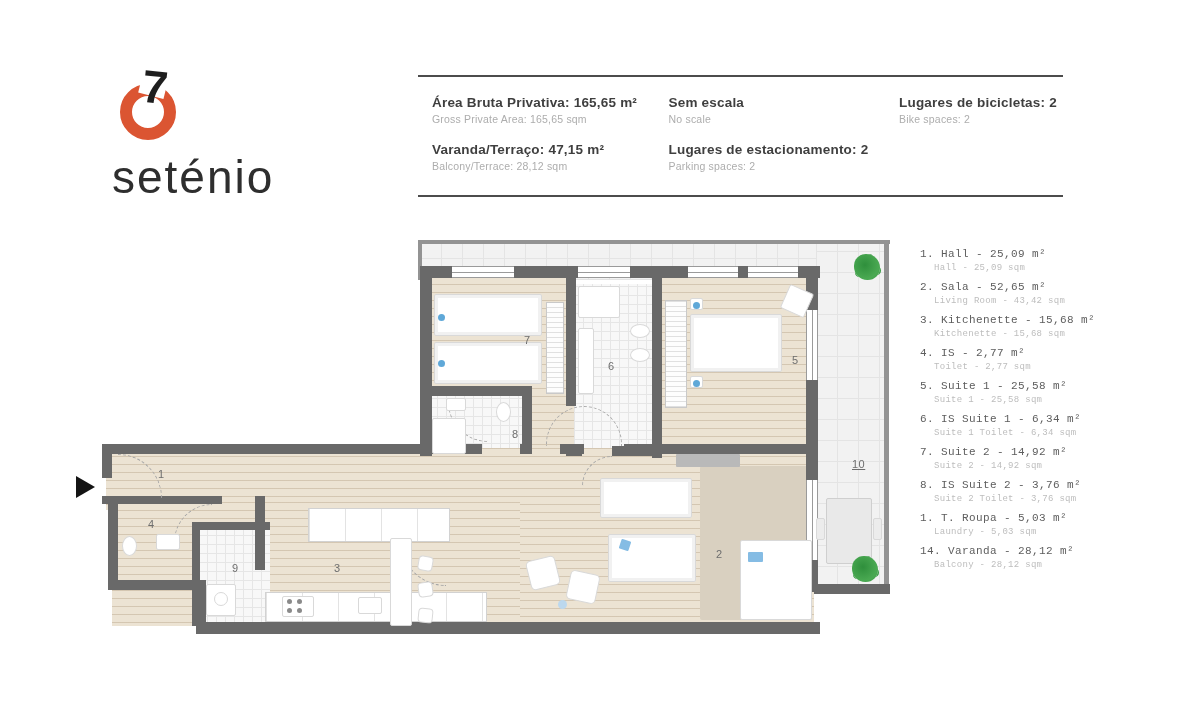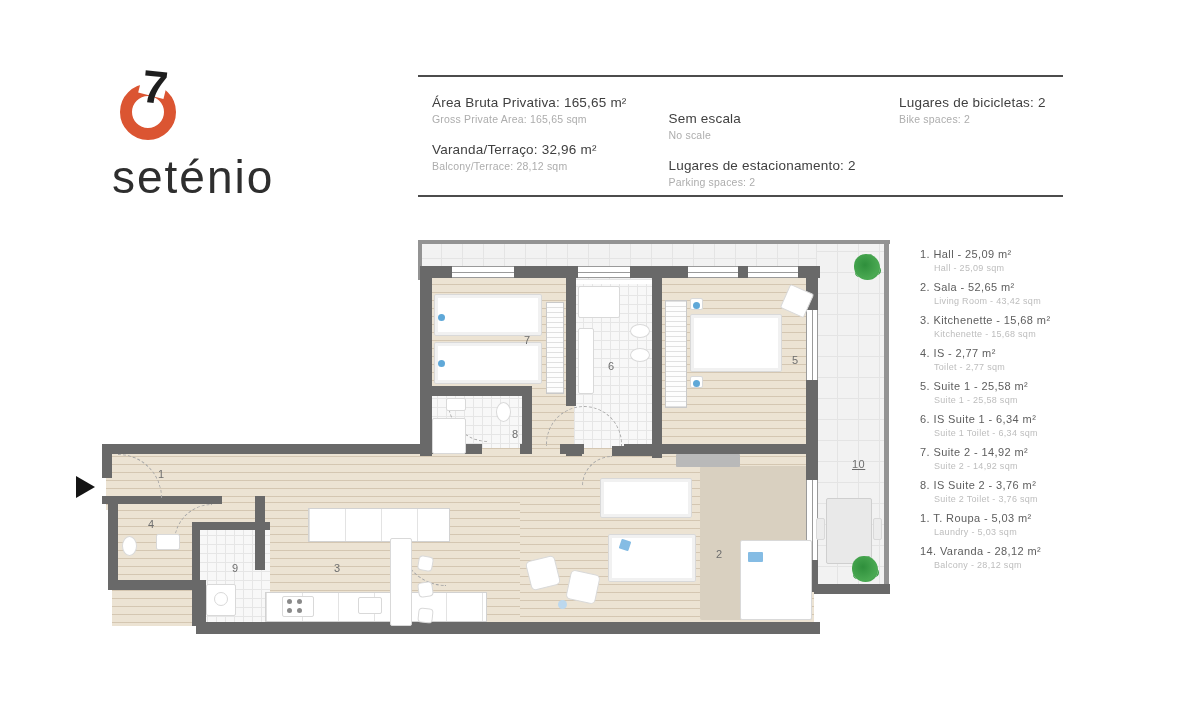--- a/index.html
+++ b/index.html
@@ -14,27 +14,27 @@
   .logo-gap{position:absolute;left:20px;top:0px;width:26px;height:18px;background:#fff;transform:rotate(14deg);}
   .logo-seven{position:absolute;left:22px;top:-14px;font-size:46px;font-weight:800;color:#1e1e1e;
               transform:rotate(6deg);line-height:1;}
   .logo-text{font-size:46px;color:#2e2e2e;letter-spacing:2px;margin-top:6px;font-weight:400;}
 
   
   .info-panel{position:absolute;left:418px;top:75px;width:645px;height:122px;
               border-top:2px solid #4c4c4c;border-bottom:2px solid #4c4c4c;
               display:flex;box-sizing:border-box;padding:18px 0 0 14px;}
   .info-col{display:flex;flex-direction:column;}
-  .info-col.c1{width:238px;} .info-col.c2{width:232px;margin-top:16px;} .info-col.c3{width:165px;}
+  .info-col.c1{width:238px;} .info-col.c2{width:232px;} .info-col.c3{width:165px;}
   .info-cell{margin-bottom:17px;}
-  .info-title{font-size:13.5px;font-weight:400;color:#3f3f3f;letter-spacing:.2px;}
+  .info-title{font-size:13.5px;font-weight:700;color:#3f3f3f;letter-spacing:.2px;}
   .info-sub{font-size:10.5px;color:#adadad;margin-top:3px;letter-spacing:.2px;}
 
   
-  .legend{position:absolute;left:920px;top:248px;width:195px;}
+  .legend{position:absolute;left:920px;top:248px;width:195px;font-family:Liberation Mono, monospace;}
   .legend-item{margin-bottom:8px;}
   .legend-title{font-size:11px;color:#5d5d5d;letter-spacing:.4px;}
   .legend-sub{font-size:9px;color:#bdbdbd;margin:3px 0 0 14px;letter-spacing:.3px;}
 
   
   .entry-arrow{position:absolute;left:76px;top:476px;width:0;height:0;
                border-top:11px solid transparent;border-bottom:11px solid transparent;
                border-left:19px solid #141414;}
 
   
@@ -90,21 +90,21 @@
     <div class="logo-text">seténio</div>
   </div>
 
   <div class="info-panel">
     <div class="info-col c1">
       <div class="info-cell">
         <div class="info-title">Área Bruta Privativa: 165,65 m²</div>
         <div class="info-sub">Gross Private Area: 165,65 sqm</div>
       </div>
       <div class="info-cell">
-        <div class="info-title">Varanda/Terraço: 32,96 m²</div>
+        <div class="info-title">Varanda/Terraço: 47,15 m²</div>
         <div class="info-sub">Balcony/Terrace: 28,12 sqm</div>
       </div>
     </div>
     <div class="info-col c2">
       <div class="info-cell">
         <div class="info-title">Sem escala</div>
         <div class="info-sub">No scale</div>
       </div>
       <div class="info-cell">
         <div class="info-title">Lugares de estacionamento: 2</div>

